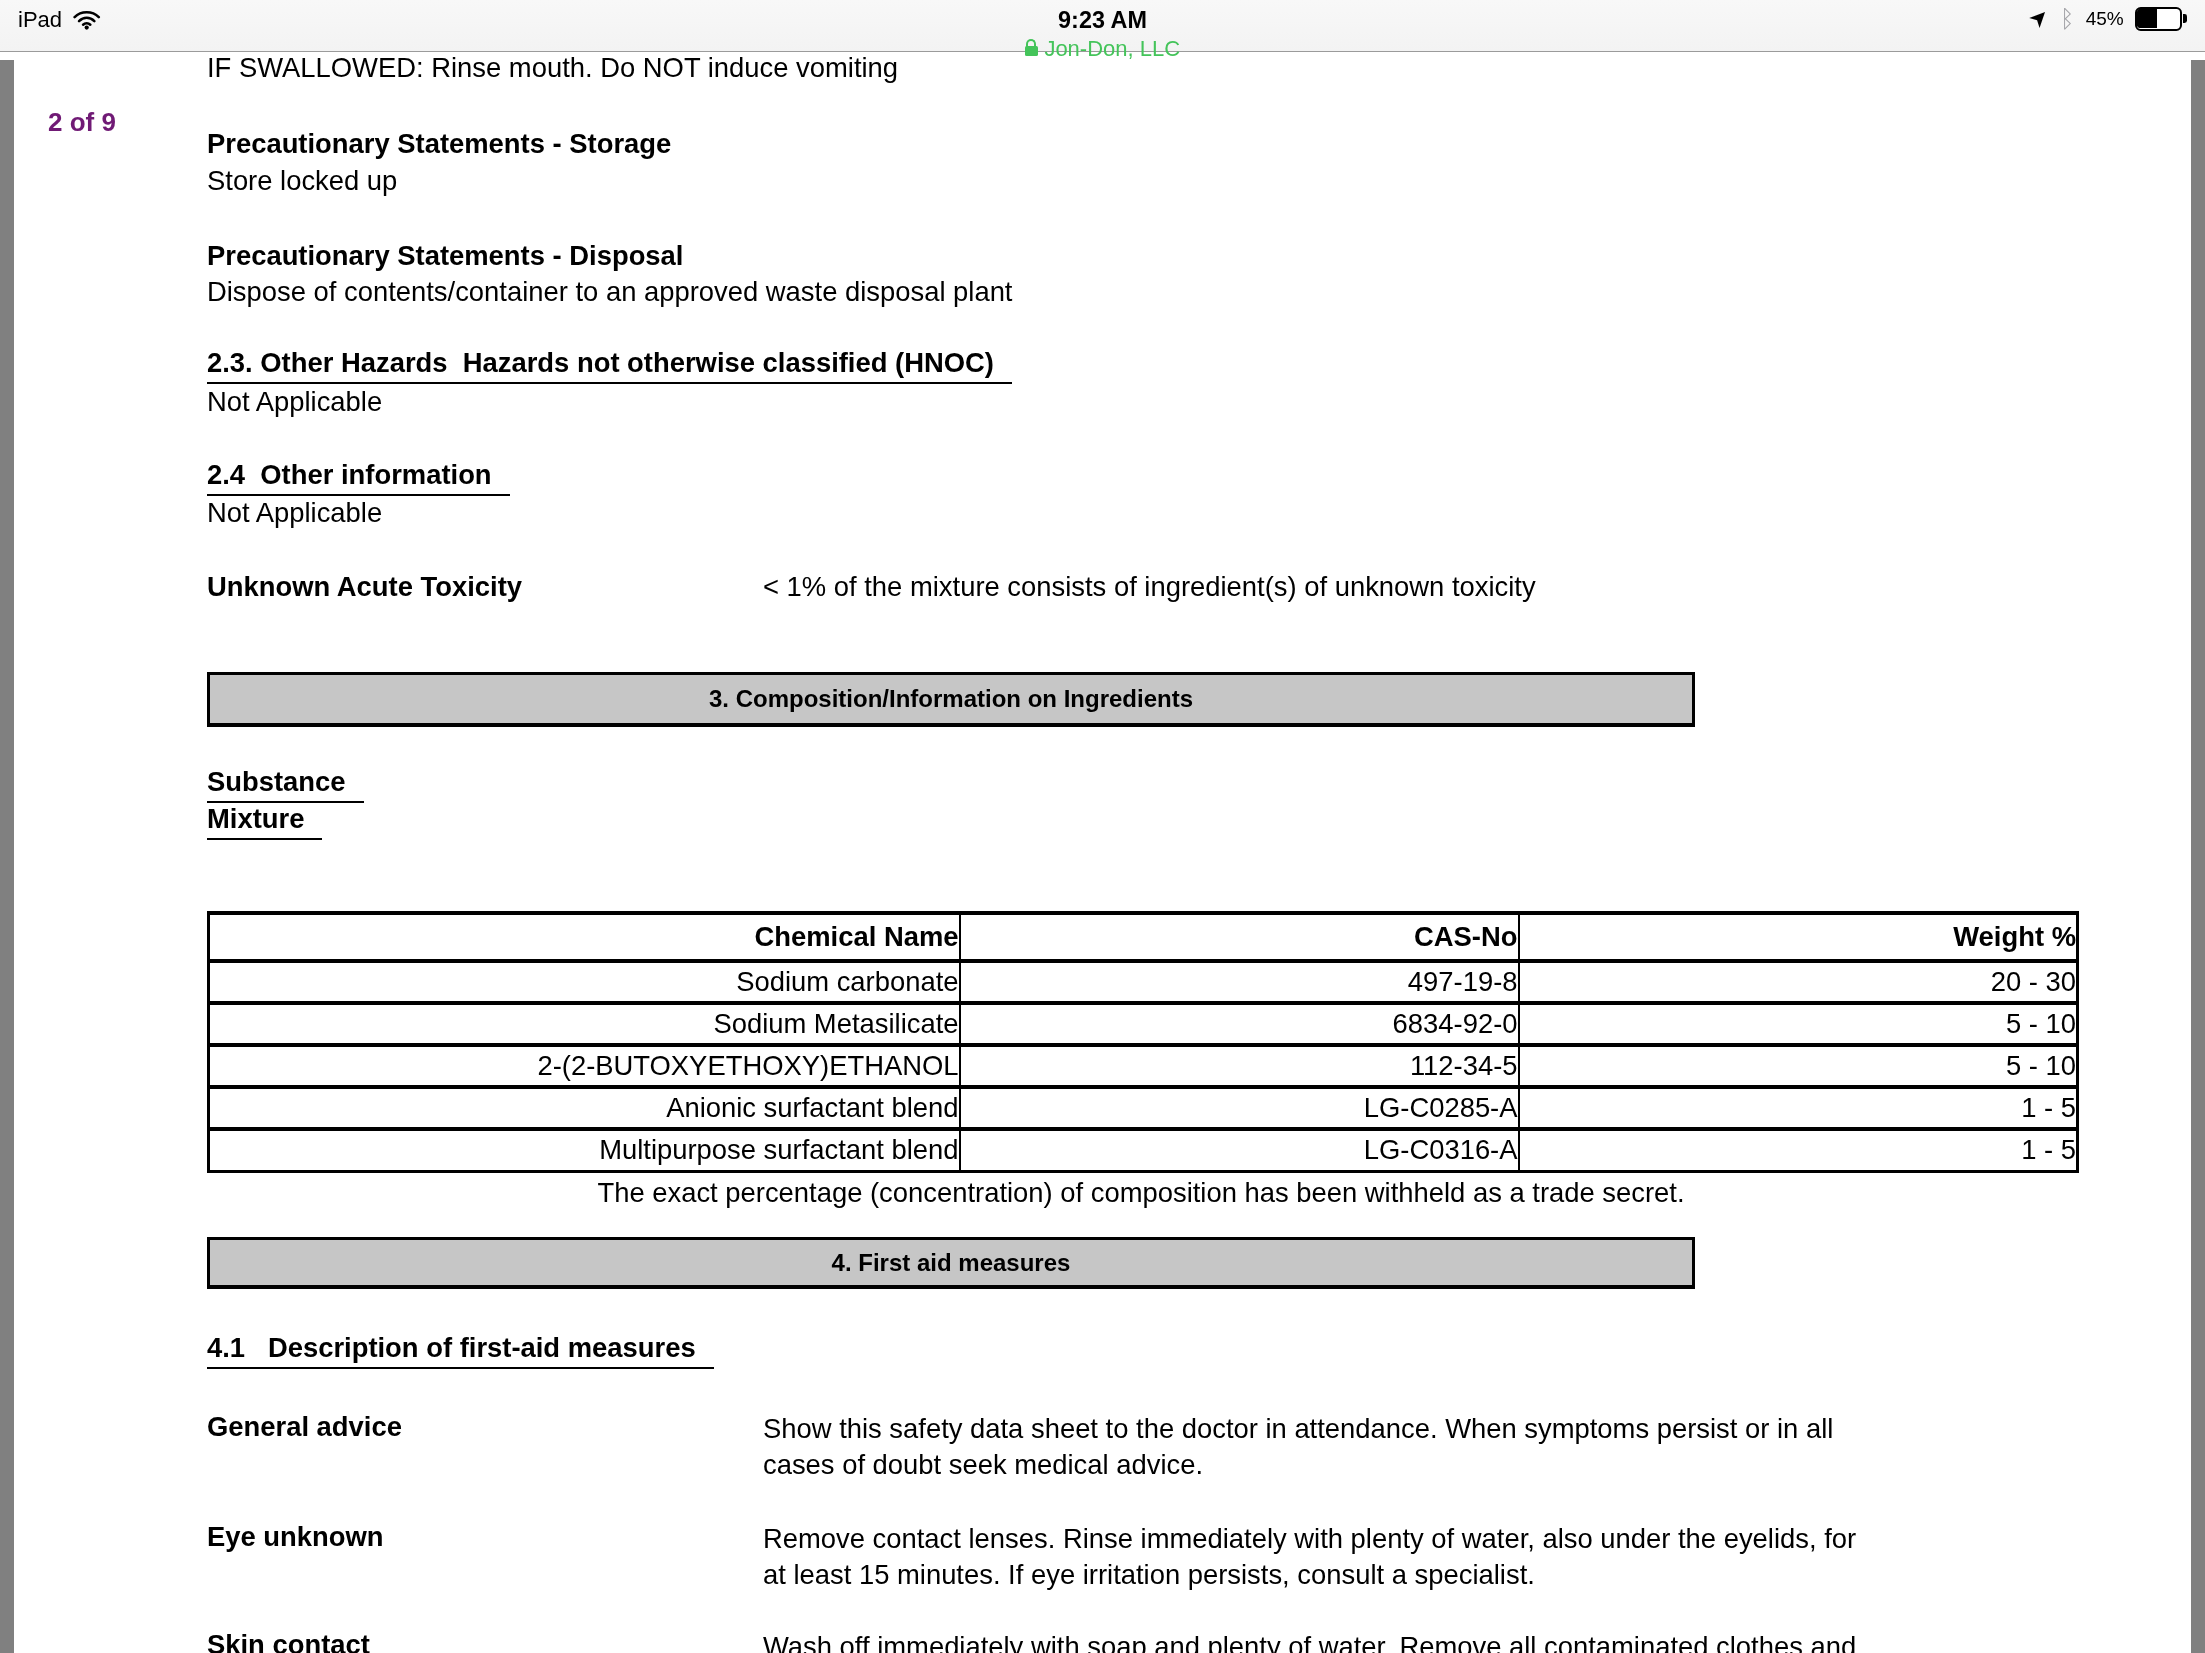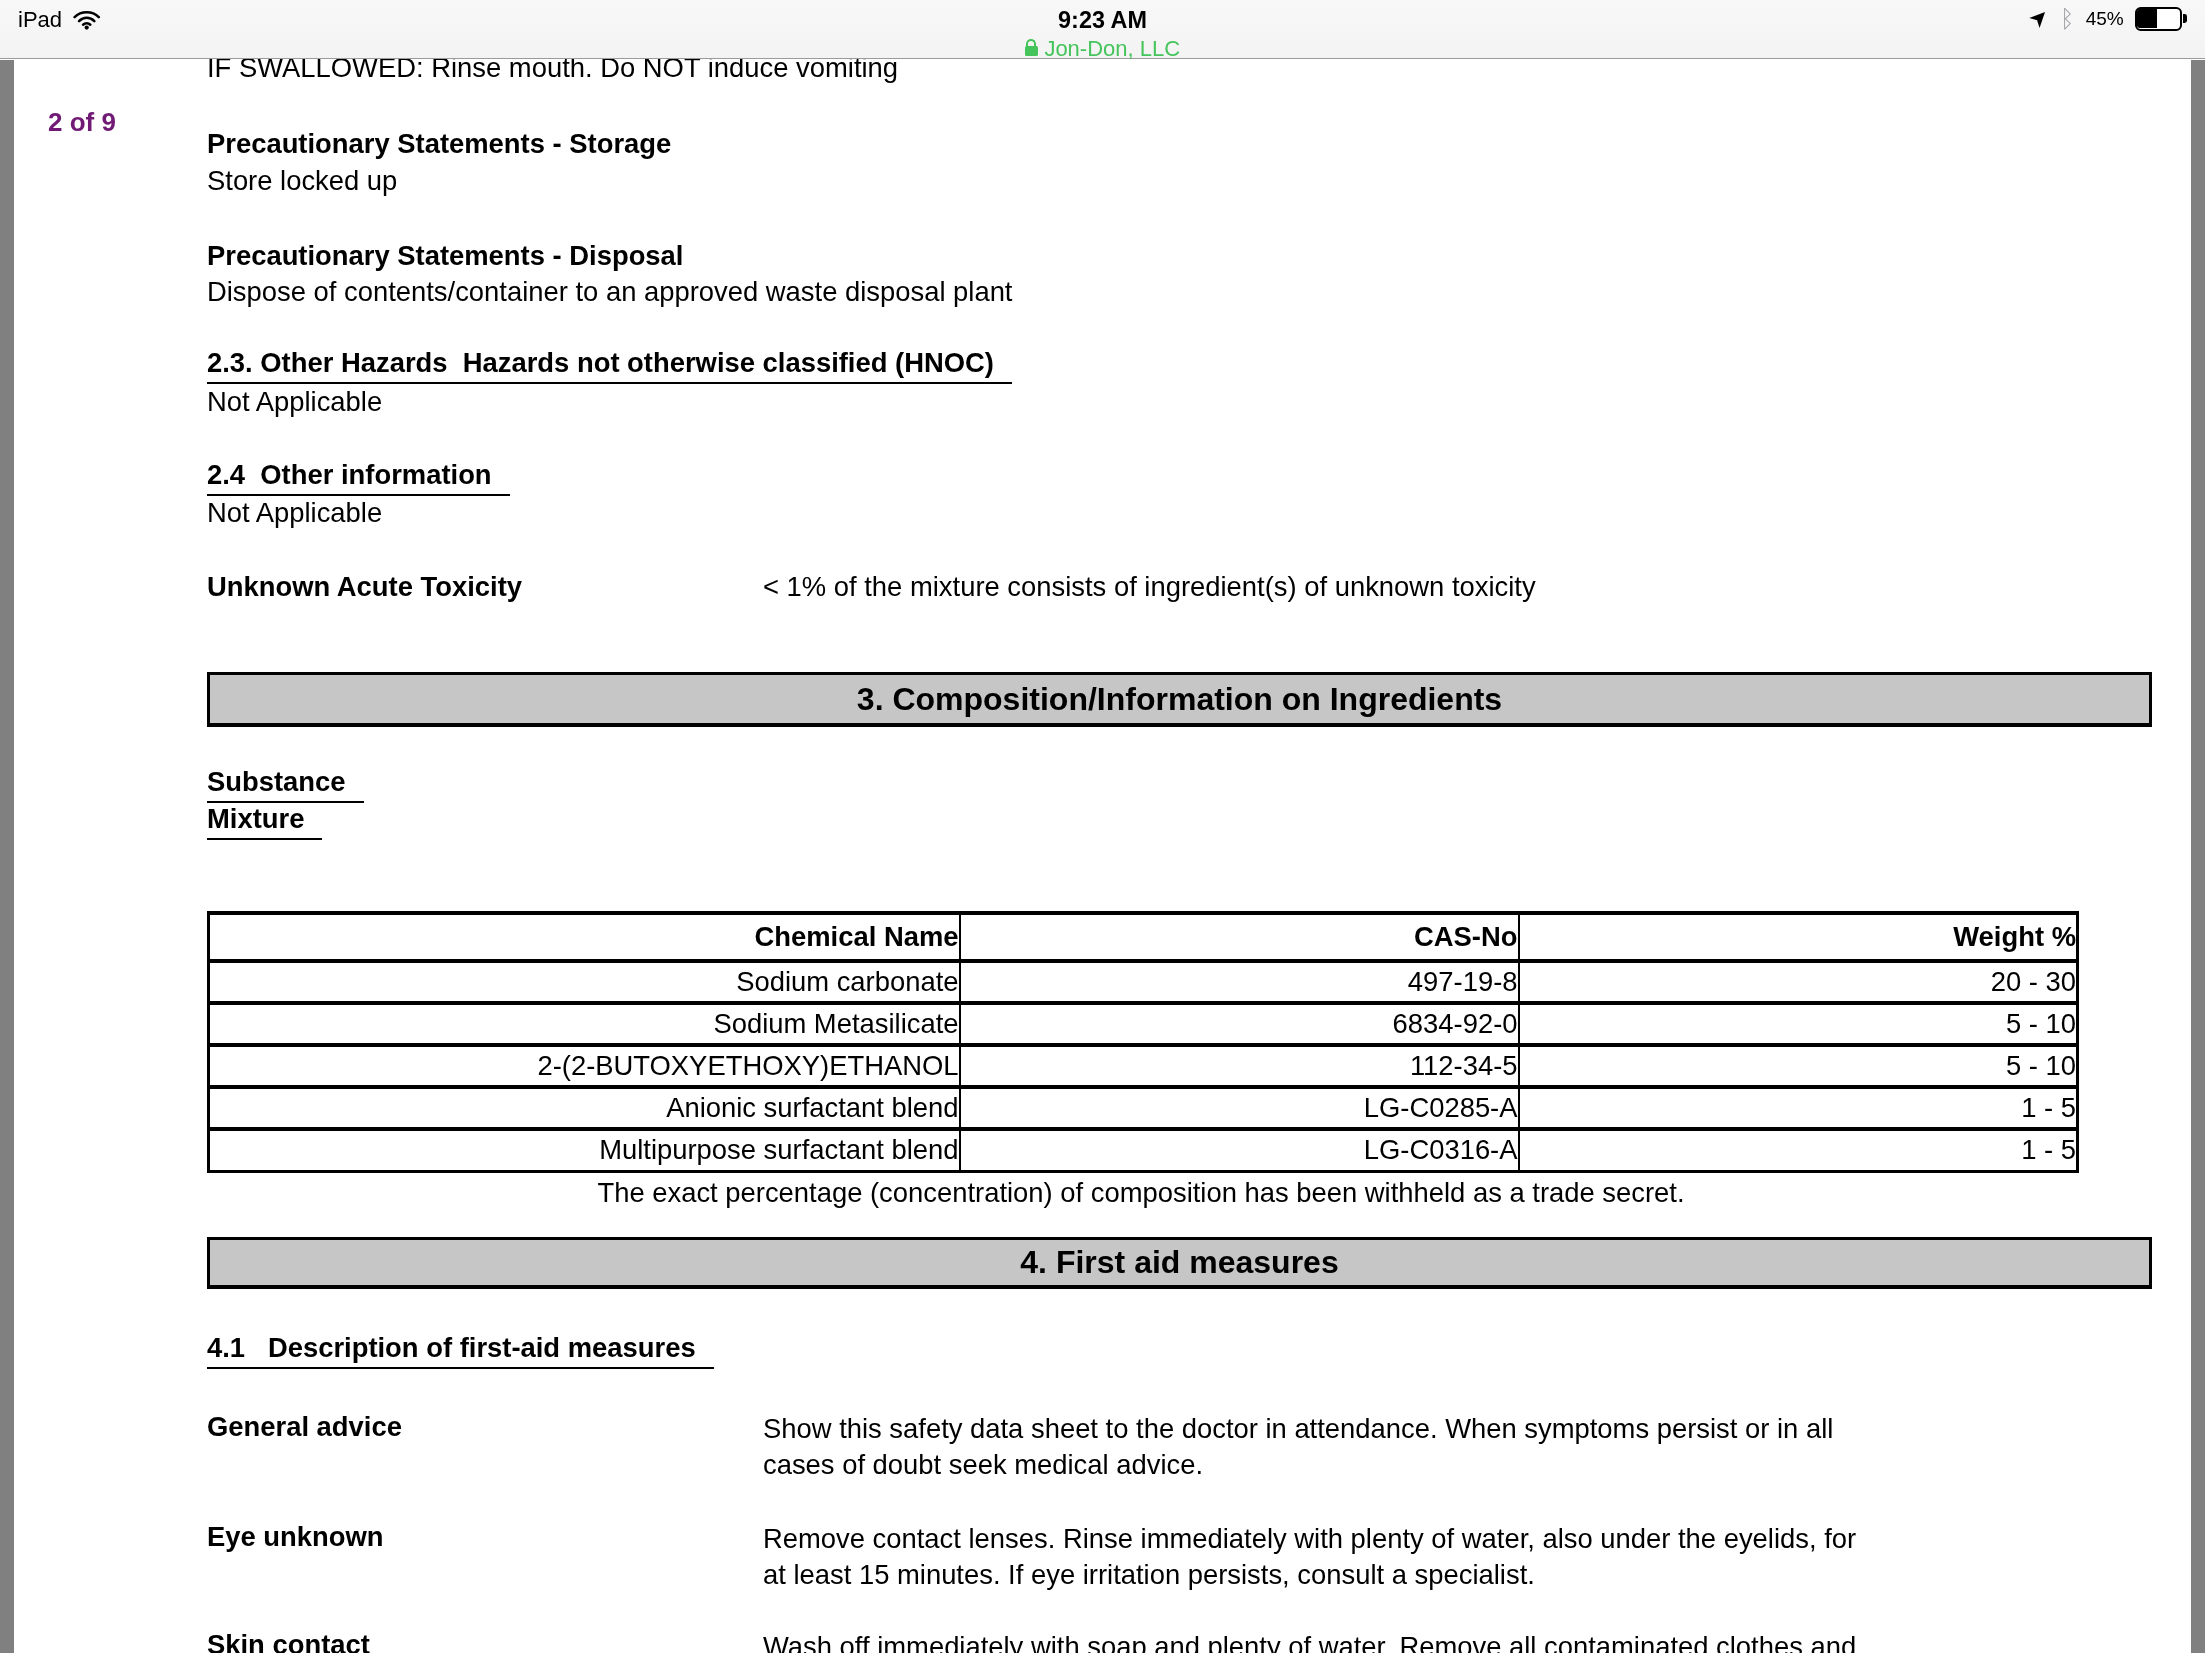--- a/index.html
+++ b/index.html
@@ -5,21 +5,21 @@
   * { margin:0; padding:0; box-sizing:border-box; }
   html,body { width:2205px; height:1653px; overflow:hidden; }
   body {
     font-family:"Liberation Sans","DejaVu Sans",sans-serif;
     background:#ffffff;
     position:relative;
   }
 
   
   .status-bar {
-    position:absolute; left:0; top:0; width:2205px; height:59px;
+    position:absolute; left:0; top:0; width:2205px; height:52px;
     background:linear-gradient(#f8f8f8,#f3f3f3);
     border-bottom:1.6px solid #9b9b9b;
     z-index:20;
   }
   .sb-left {
     position:absolute; left:18px; top:6.5px; display:flex; align-items:center; gap:11.3px;
   }
   .sb-carrier { font-size:22px; color:#000; }
   .wifi-svg { display:block; }
   .sb-center {
@@ -74,24 +74,24 @@
   
   .doc { position:absolute; left:0; top:0; width:2205px; height:1653px; z-index:1; }
   .t { position:absolute; font-size:27.4px; color:#000; white-space:pre; }
   .b { font-weight:bold; }
   .ul {
     display:inline-block; border-bottom:2.4px solid #000; padding-bottom:3px; padding-right:18px;
   }
   .wrap { white-space:pre-line; line-height:36px; }
 
   .banner {
-    position:absolute; left:207px; width:1945px; height:55px;
+    position:absolute; left:207px; width:1488px; height:55px;
     background:#c6c6c6; border:3.2px solid #000; border-bottom-width:4.8px;
     display:flex; align-items:center; justify-content:center;
-    font-size:32px; font-weight:bold; color:#000;
+    font-size:24px; font-weight:bold; color:#000;
   }
 
   table.comp {
     position:absolute; left:207px; top:911px; width:1868px;
     border-collapse:collapse; table-layout:fixed;
   }
   table.comp th, table.comp td {
     border:2.4px solid #000; text-align:right; font-size:27.4px; color:#000;
     height:42px; padding:0;margin-top:35px;
   }

